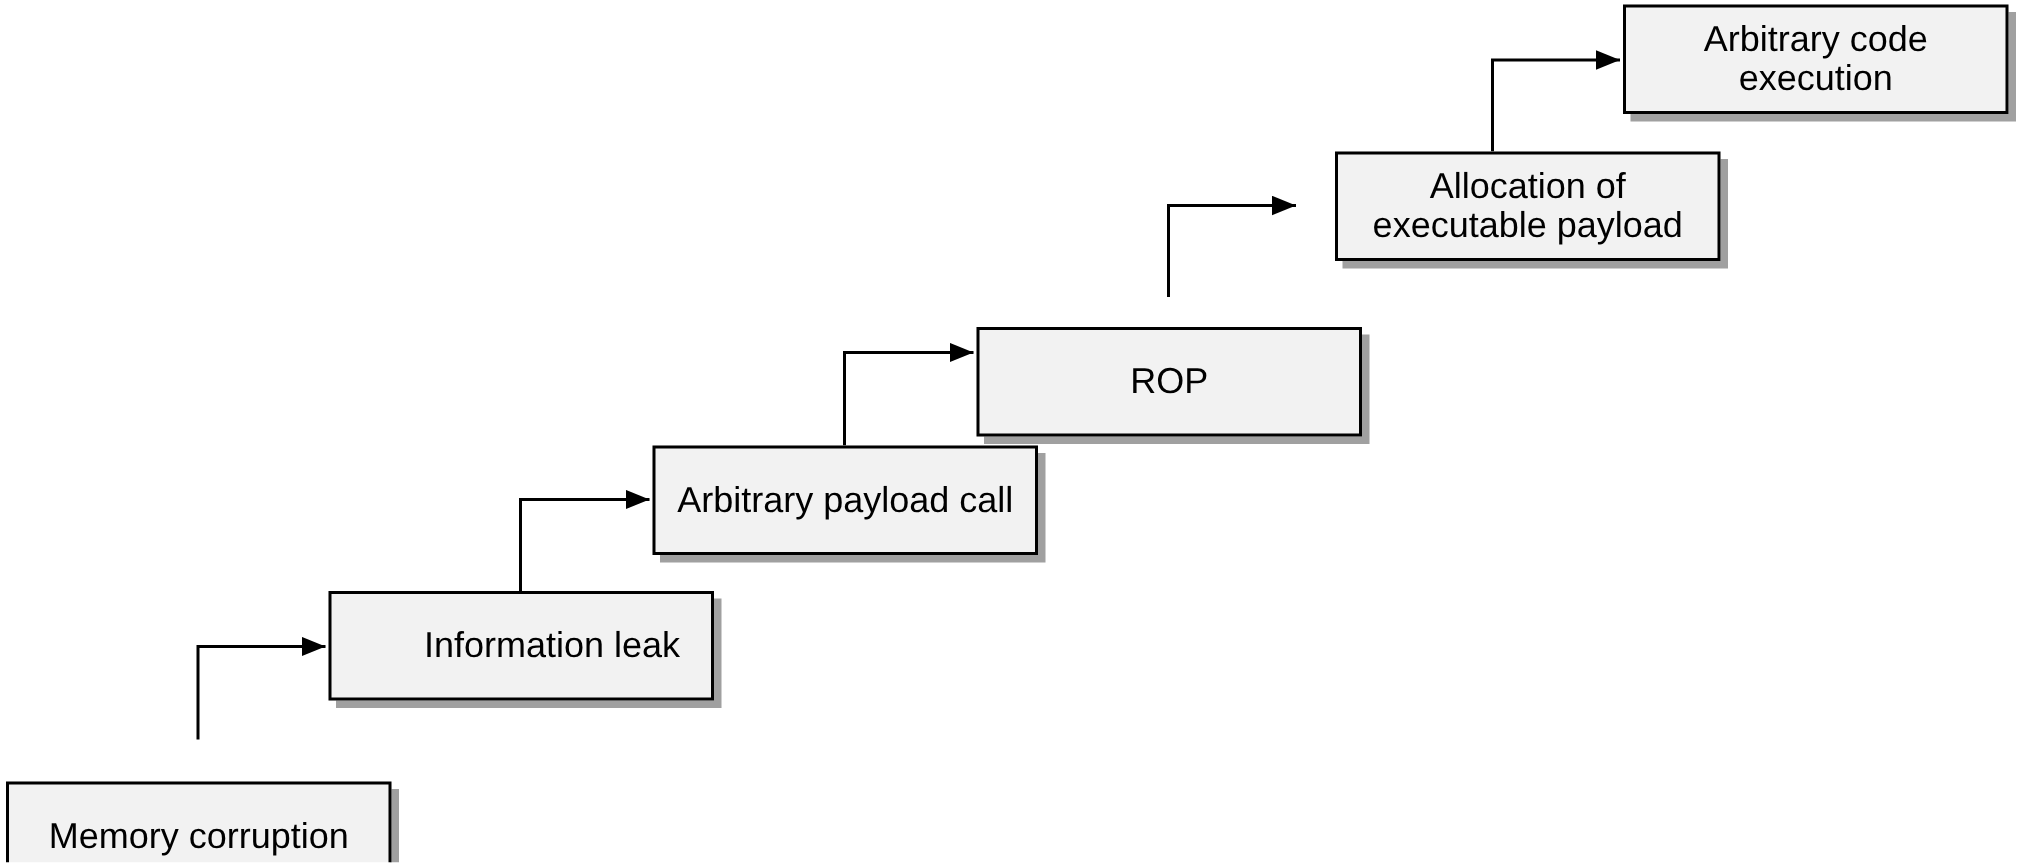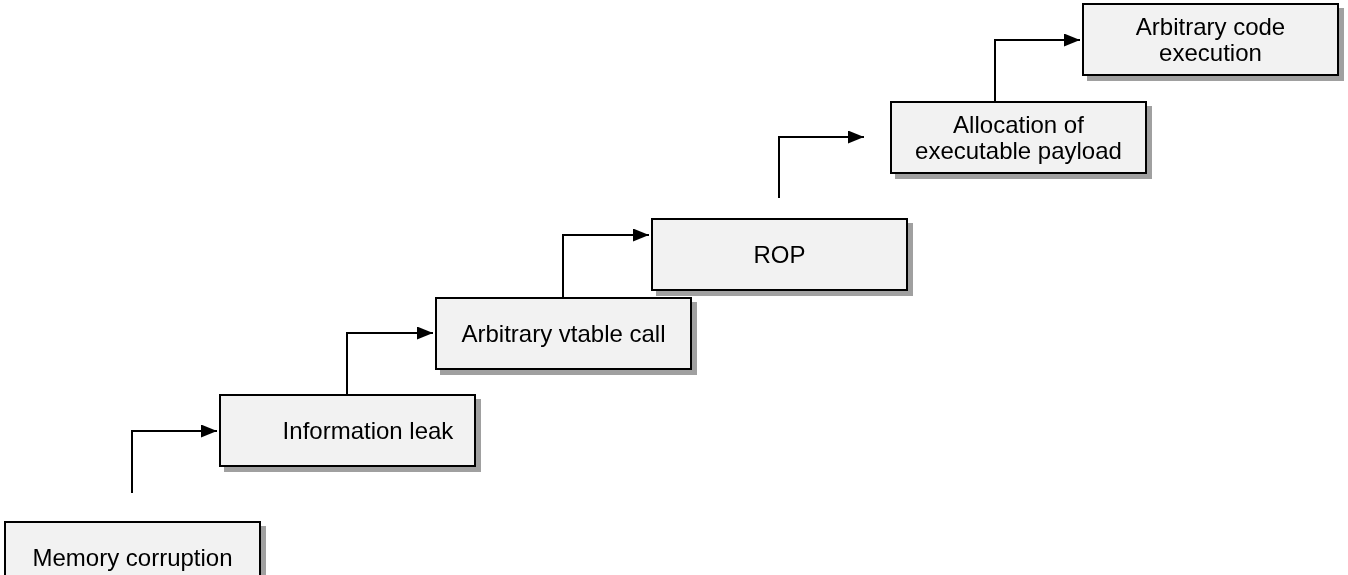--- a/index.html
+++ b/index.html
@@ -72,21 +72,21 @@
 
   <div class="node" style="left:4px;   top:521px;">
     <span class="node-label">Memory corruption</span>
   </div>
 
   <div class="node" style="left:219px; top:394px;padding-left:41px;">
     <span class="node-label">Information leak</span>
   </div>
 
   <div class="node" style="left:435px; top:297px;">
-    <span class="node-label">Arbitrary vtable call</span>
+    <span class="node-label">Arbitrary payload call</span>
   </div>
 
   <div class="node" style="left:651px; top:198px;margin-top:20px;">
     <span class="node-label">ROP</span>
   </div>
 
   <div class="node" style="left:866px; top:101px;margin-left:24px;">
     <span class="node-label">Allocation of
 executable payload</span>
   </div>

